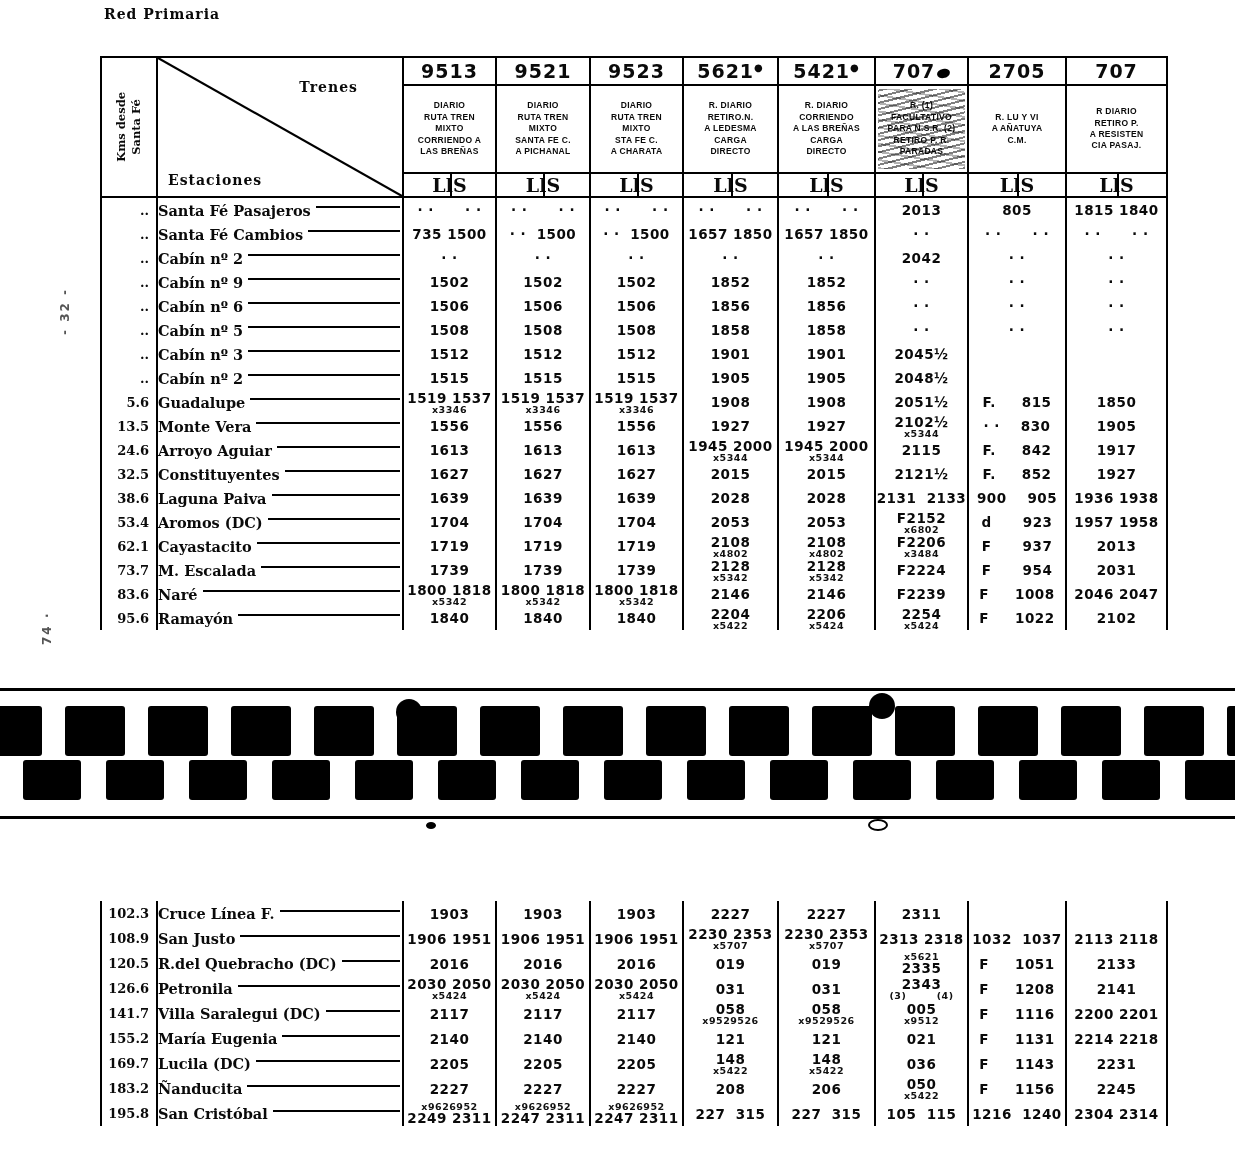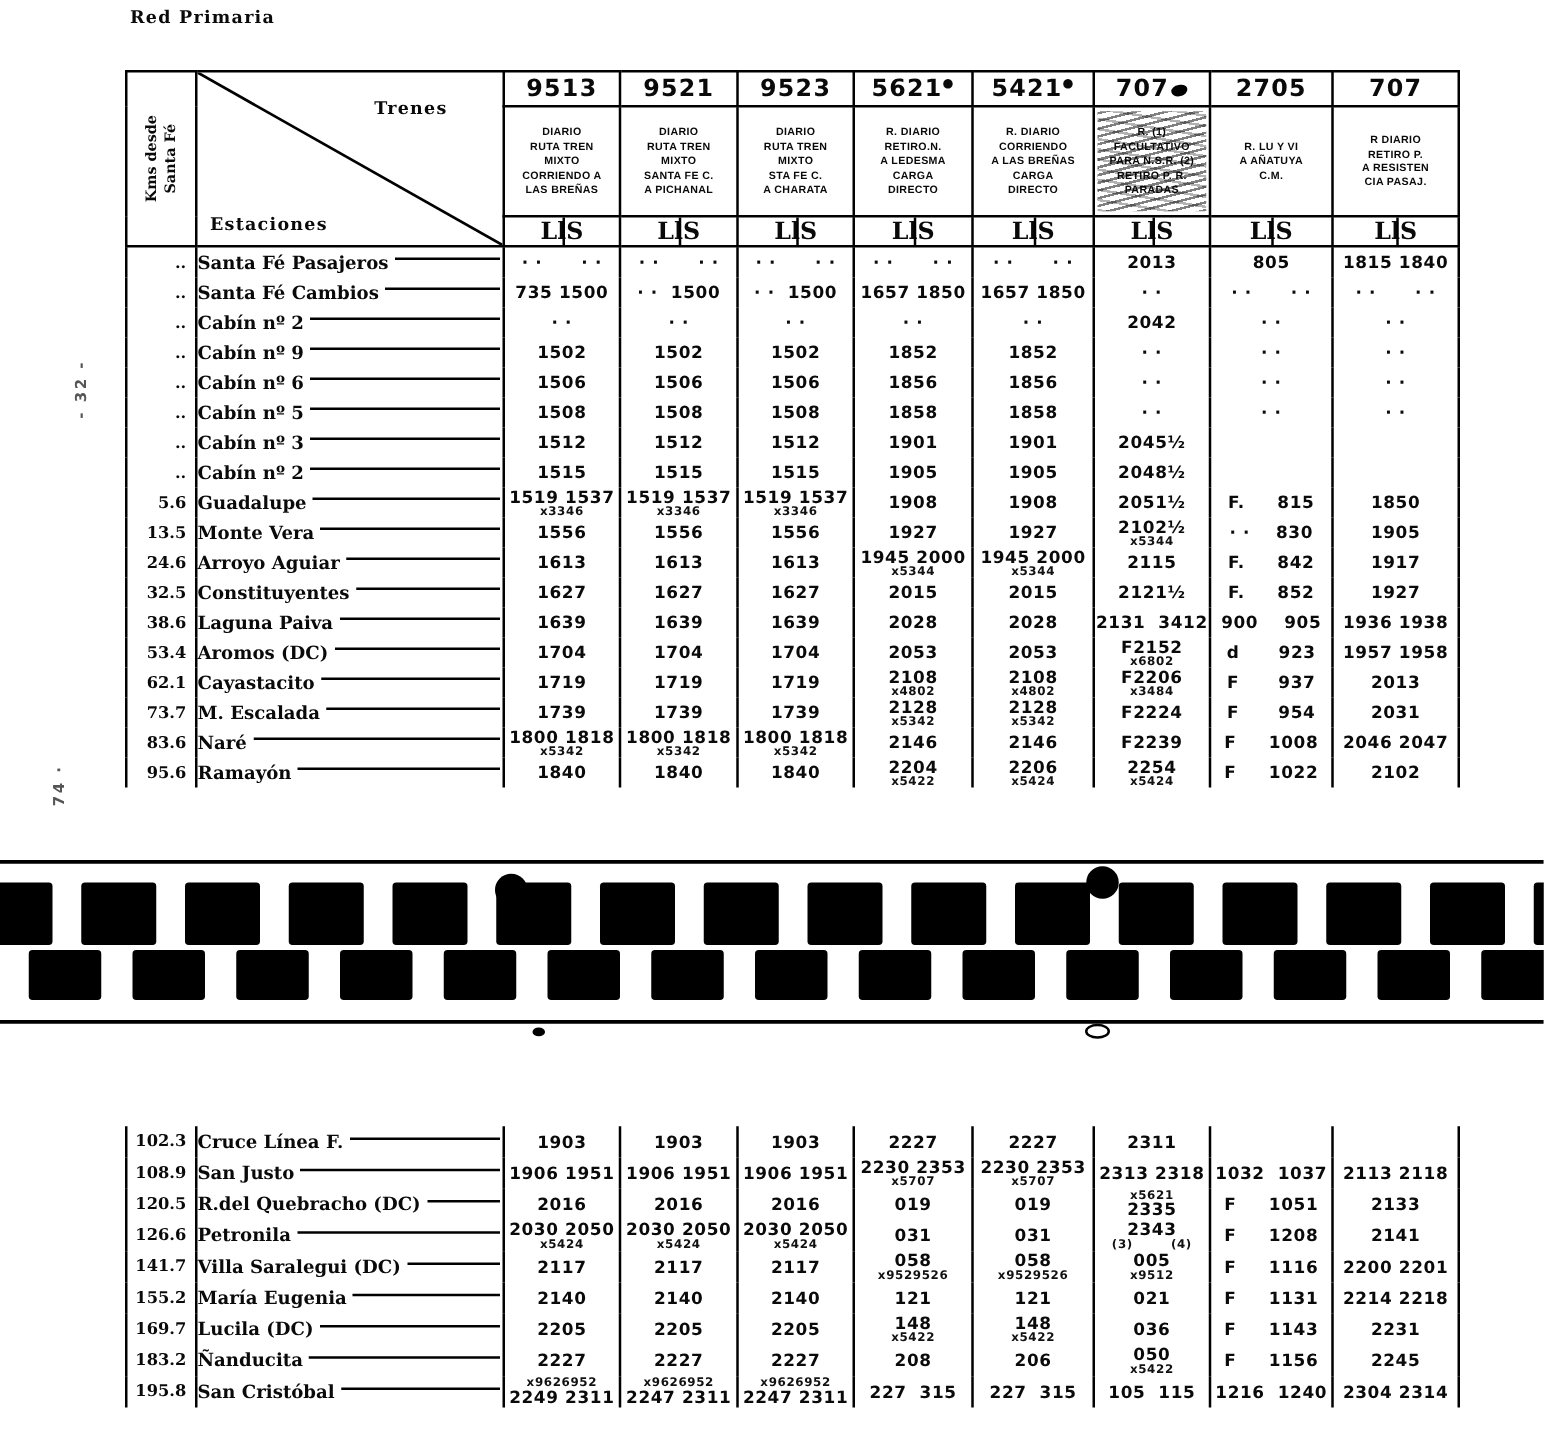--- a/index.html
+++ b/index.html
@@ -639,21 +639,21 @@
           <td class="cell">
             <div class="m">1639</div>
           </td>
           <td class="cell">
             <div class="m">2028</div>
           </td>
           <td class="cell">
             <div class="m">2028</div>
           </td>
           <td class="cell">
-            <div class="m">2131  3412</div>
+            <div class="m">2131  2133</div>
           </td>
           <td class="cell">
             <div class="m">900    905</div>
           </td>
           <td class="cell">
             <div class="m">1936 1938</div>
           </td>
         </tr>
         <tr class="body-row">
           <td class="km">53.4</td>

